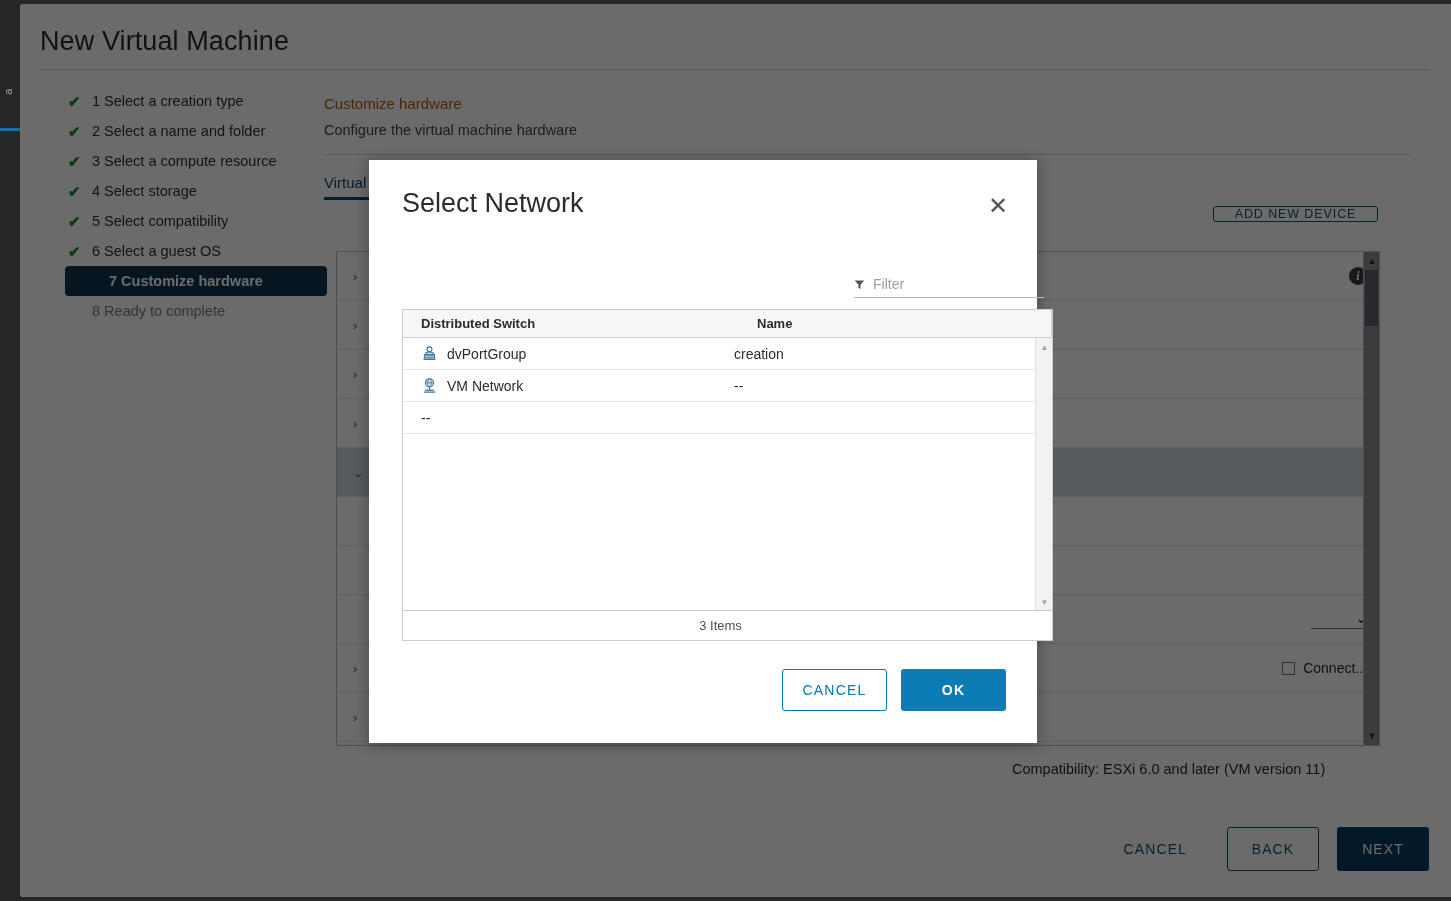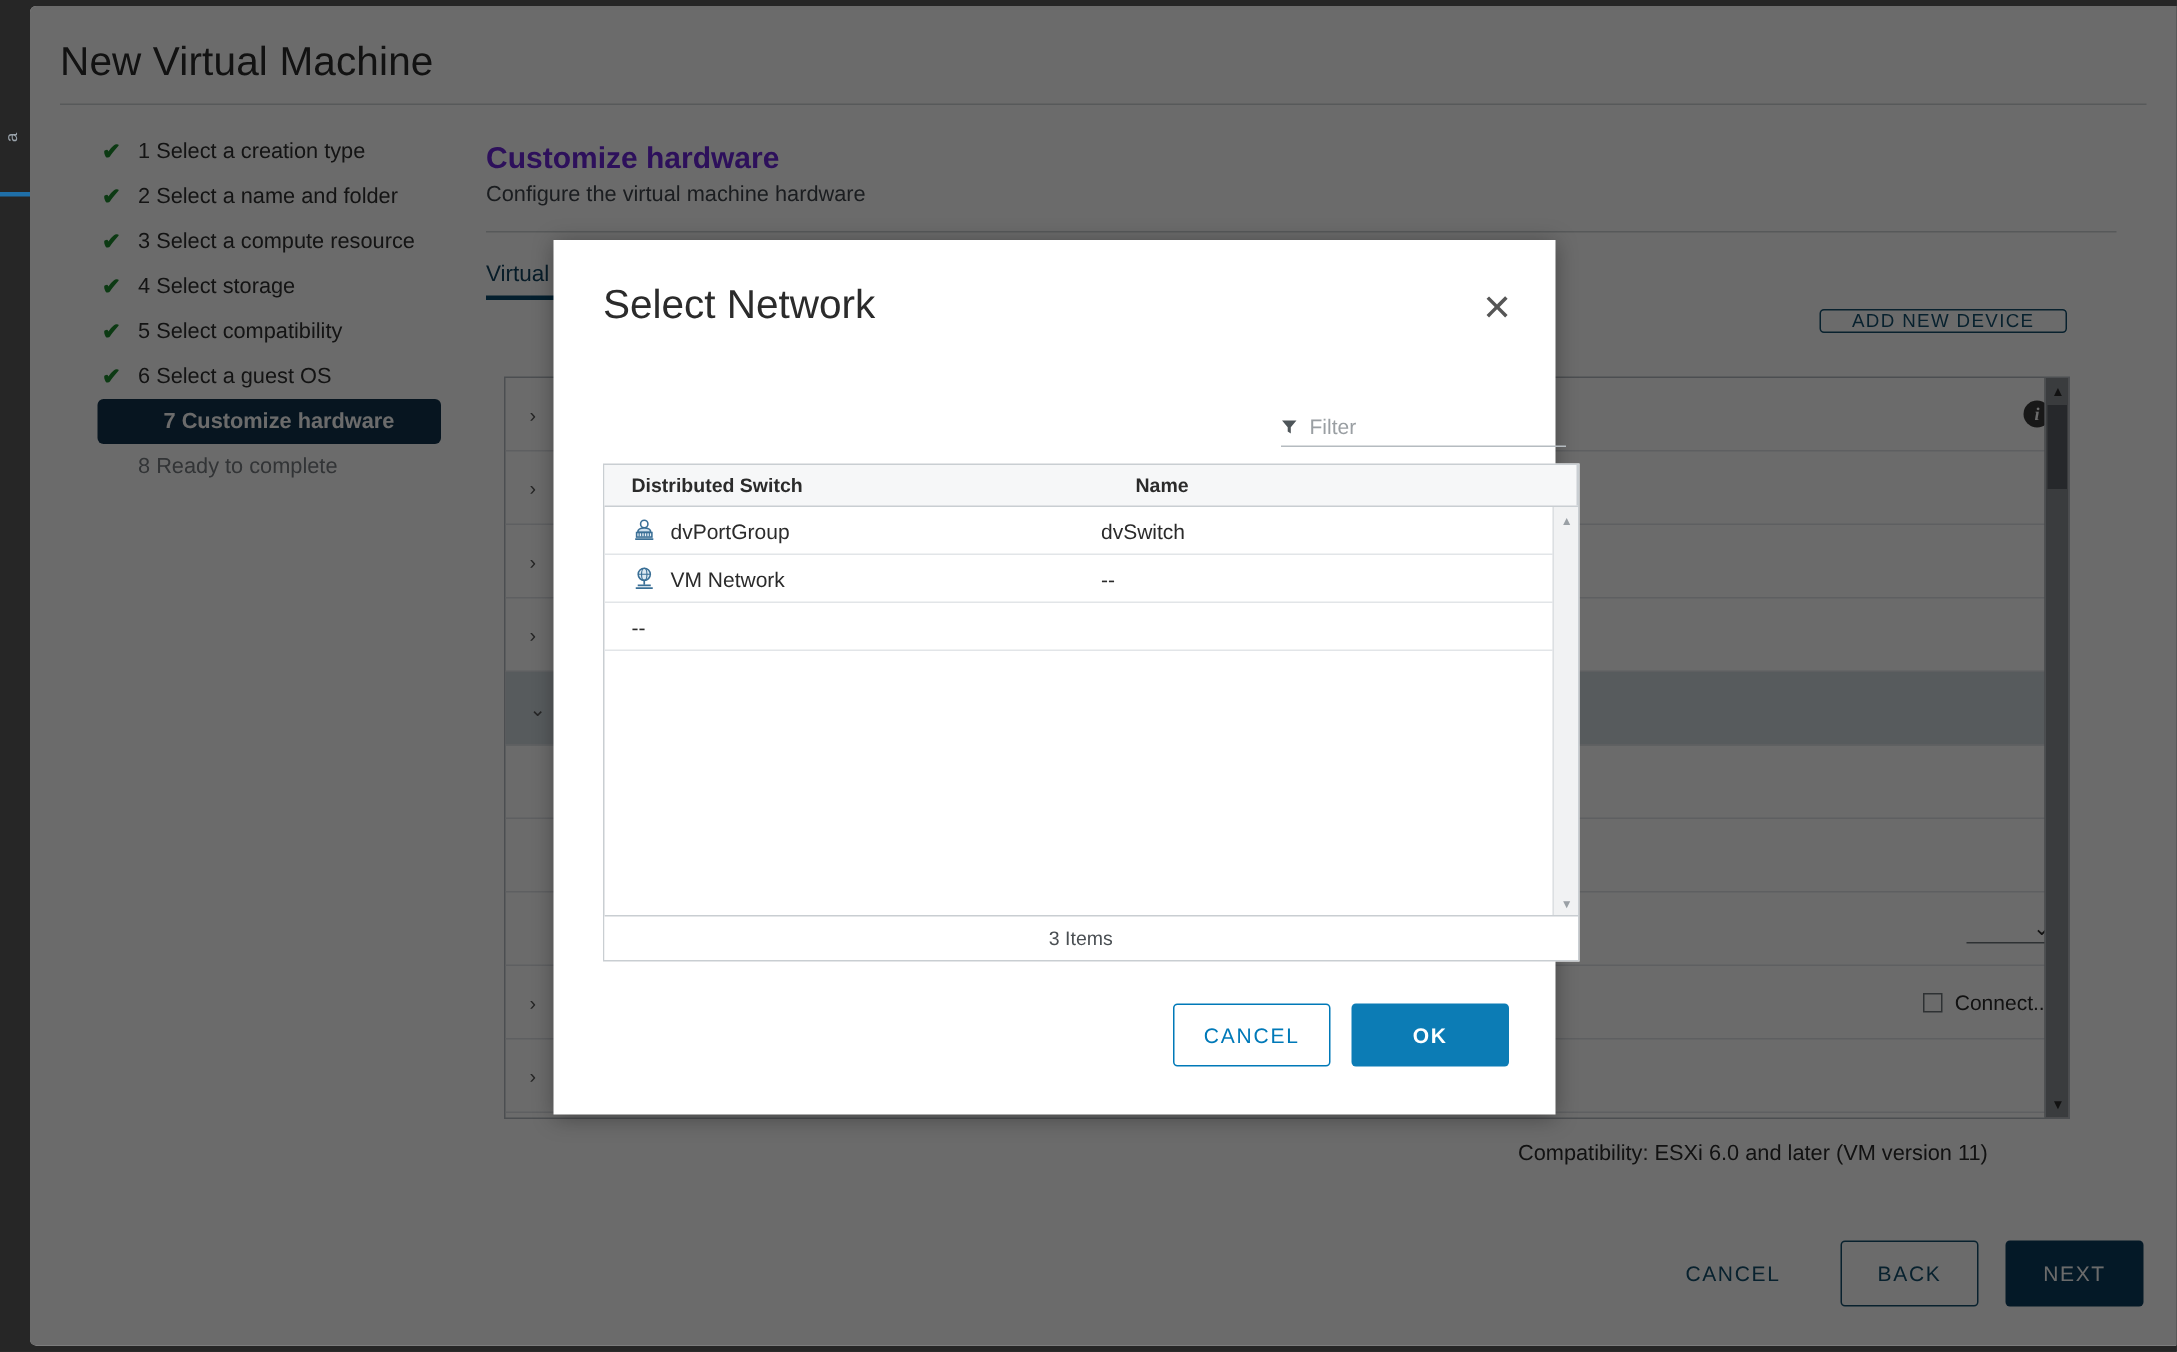--- a/index.html
+++ b/index.html
@@ -95,35 +95,35 @@
     font-size: 15px;
     font-weight: bold;
     line-height: 1;
   }
   .step.done { padding-left: 44px; }
   .step.active {
     background: #12344d;
     color: #ffffff;
     font-weight: bold;
     padding-left: 44px;
-    width: 229px;
+    width: 262px;
     margin-left: 17px;
   }
   .step.pending {
     padding-left: 44px;
     color: #777c80;
   }
 
   
   .pane-title {
     position: absolute;
     left: 304px; top: 91px;
-    font-size: 20px;
-    font-weight: bold;
-    color: #6d28d9;
+    font-size: 15px;
+    font-weight: normal;
+    color: #a16207;
   }
   .pane-sub {
     position: absolute;
     left: 304px; top: 118px;
     font-size: 14.5px;
     color: #40474d;
   }
   .pane-rule {
     position: absolute;
     left: 304px; top: 150px;
@@ -585,21 +585,21 @@
                 <line x1="5.4" y1="11" x2="5.4" y2="13.4" stroke="#3a6f96" stroke-width="0.8"></line>
                 <line x1="7.2" y1="11" x2="7.2" y2="13.4" stroke="#3a6f96" stroke-width="0.8"></line>
                 <line x1="9" y1="11" x2="9" y2="13.4" stroke="#3a6f96" stroke-width="0.8"></line>
                 <line x1="10.8" y1="11" x2="10.8" y2="13.4" stroke="#3a6f96" stroke-width="0.8"></line>
                 <line x1="12.6" y1="11" x2="12.6" y2="13.4" stroke="#3a6f96" stroke-width="0.8"></line>
                 <line x1="2.6" y1="15.2" x2="15.4" y2="15.2" stroke="#3a6f96" stroke-width="1.2"></line>
               </svg>
             </span>
             <span>dvPortGroup</span>
           </div>
-          <div class="c1">dvSwitch</div>
+          <div class="c1">creation</div>
         </div>
 
         <div class="grid-row">
           <div class="c0">
             <span>
               <svg class="ic" viewBox="0 0 18 18">
                 <circle cx="9" cy="6.2" r="4.3" fill="#dce9f2" stroke="#3a6f96" stroke-width="1.1"></circle>
                 <ellipse cx="9" cy="6.2" rx="1.9" ry="4.3" fill="none" stroke="#3a6f96" stroke-width="0.8"></ellipse>
                 <line x1="4.8" y1="6.2" x2="13.2" y2="6.2" stroke="#3a6f96" stroke-width="0.8"></line>
                 <line x1="9" y1="10.5" x2="9" y2="13.6" stroke="#3a6f96" stroke-width="1.2"></line>

